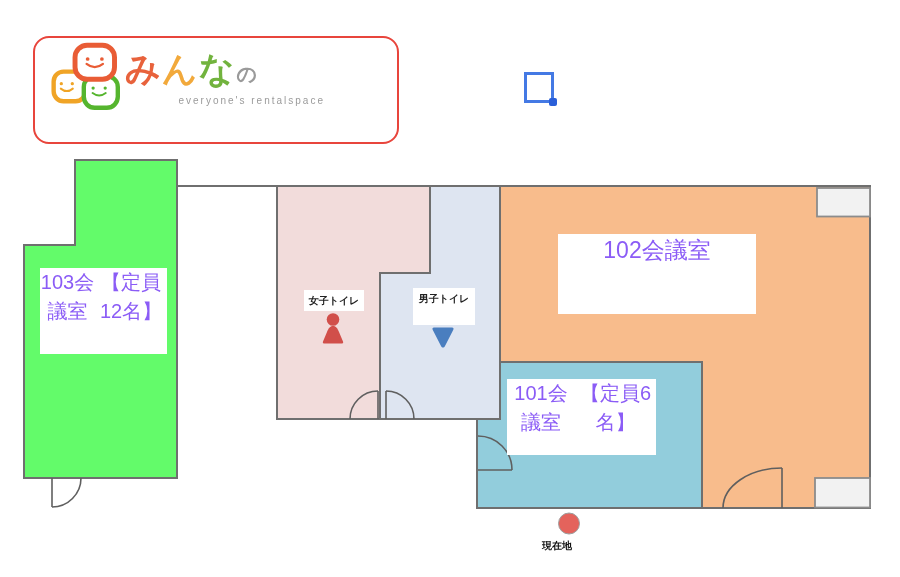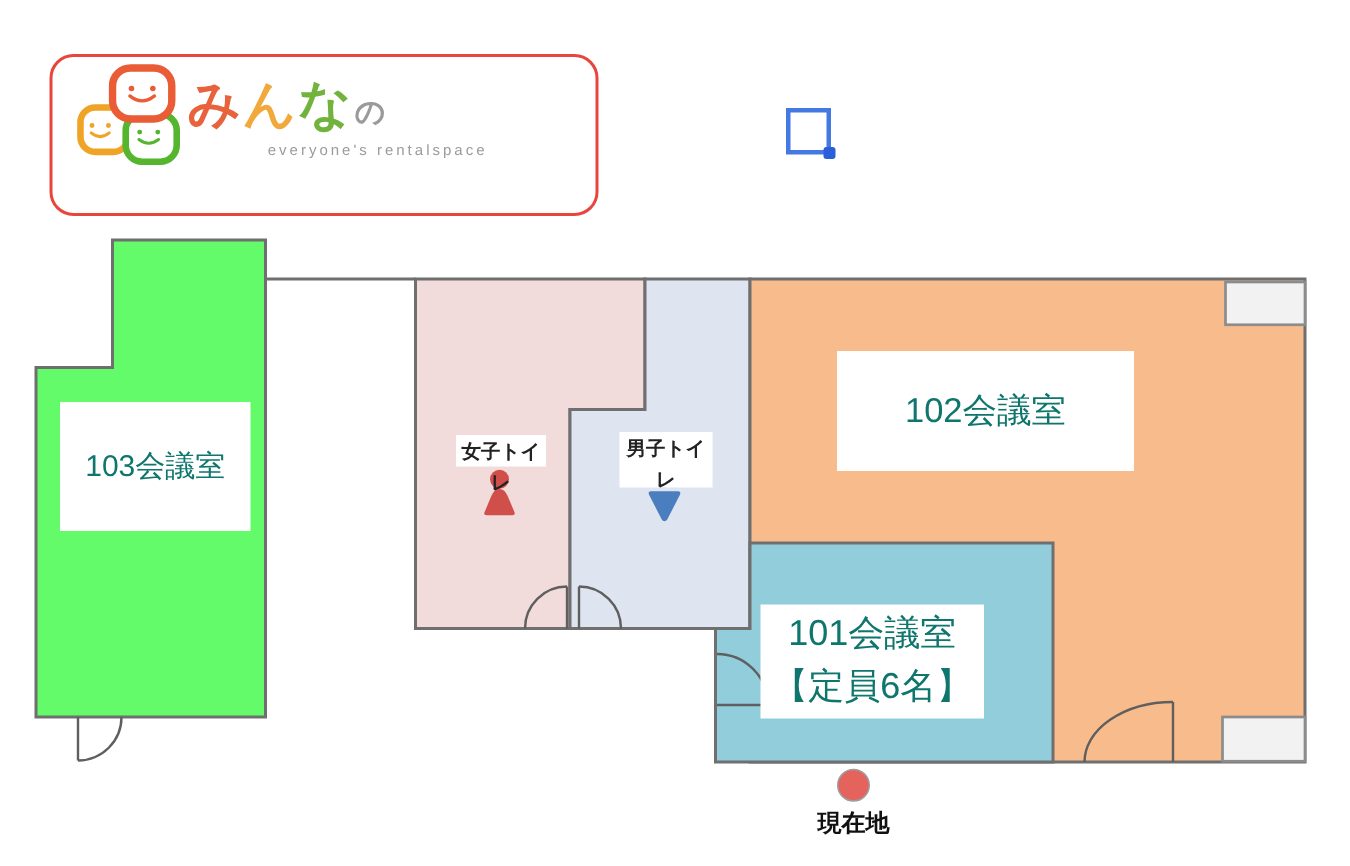--- a/index.html
+++ b/index.html
@@ -33,36 +33,36 @@
   #selection-square{
     left:524px;top:72px;width:24px;height:25px;
     border:3px solid #4479e4;background:#fff;box-sizing:content-box;
   }
   #selection-handle{
     position:absolute;right:-6px;bottom:-6px;width:8px;height:8px;
     background:#2a5fd9;border-radius:2px;
   }
   
   .room-label{
-    background:#fff;color:#0f766e;text-align:center;
-    display:flex;flex-direction:column;justify-content:center;
+    background:#fff;color:#8b5cf6;text-align:center;
+    display:flex;justify-content:center;
     line-height:1.45;
   }
   #label-103{left:40px;top:268px;width:127px;height:86px;font-size:20px;}
   #label-102{left:558px;top:234px;width:198px;height:80px;font-size:23px;}
-  #label-101{left:507px;top:379px;width:149px;height:76px;font-size:24px;margin-top:24px;}
+  #label-101{left:507px;top:379px;width:149px;height:76px;font-size:20px;}
   .toilet-label{
     background:#fff;color:#222;text-align:center;
-    font-size:13px;font-weight:600;line-height:21px;
+    font-size:10px;font-weight:600;line-height:21px;
   }
   #label-wc-f{left:304px;top:290px;width:60px;height:21px;}
   #label-wc-m{left:413px;top:288px;width:62px;height:37px;}
   #marker-label{
-    left:542px;top:539px;width:54px;text-align:center;
-    font-size:16px;font-weight:bold;color:#111;
+    left:542px;top:539px;width:54px;
+    font-size:10px;font-weight:bold;color:#111;
   }
 </style>
 </head>
 <body>
 
 <div id="canvas">
 
   <svg class="abs" style="left:0;top:0" width="900" height="577" viewBox="0 0 900 577">
 
     <polygon points="75,160 177,160 177,478 24,478 24,245 75,245" stroke="#6f6f6f" stroke-width="2" fill="#63fb6a"></polygon>
@@ -151,20 +151,21 @@
     </div>
     <div class="abs" id="brand-sub">everyone's rentalspace</div>
   </div>
 
   <div class="abs" id="selection-square">
     <div id="selection-handle"></div>
   </div>
 
   <div class="abs room-label" id="label-103">
     <div>103会議室</div>
+    <div>【定員12名】</div>
   </div>
   <div class="abs room-label" id="label-102">
     <div>102会議室</div>
   </div>
   <div class="abs room-label" id="label-101">
     <div>101会議室</div>
     <div>【定員6名】</div>
   </div>
 
   <div class="abs toilet-label" id="label-wc-f">女子トイレ</div>

